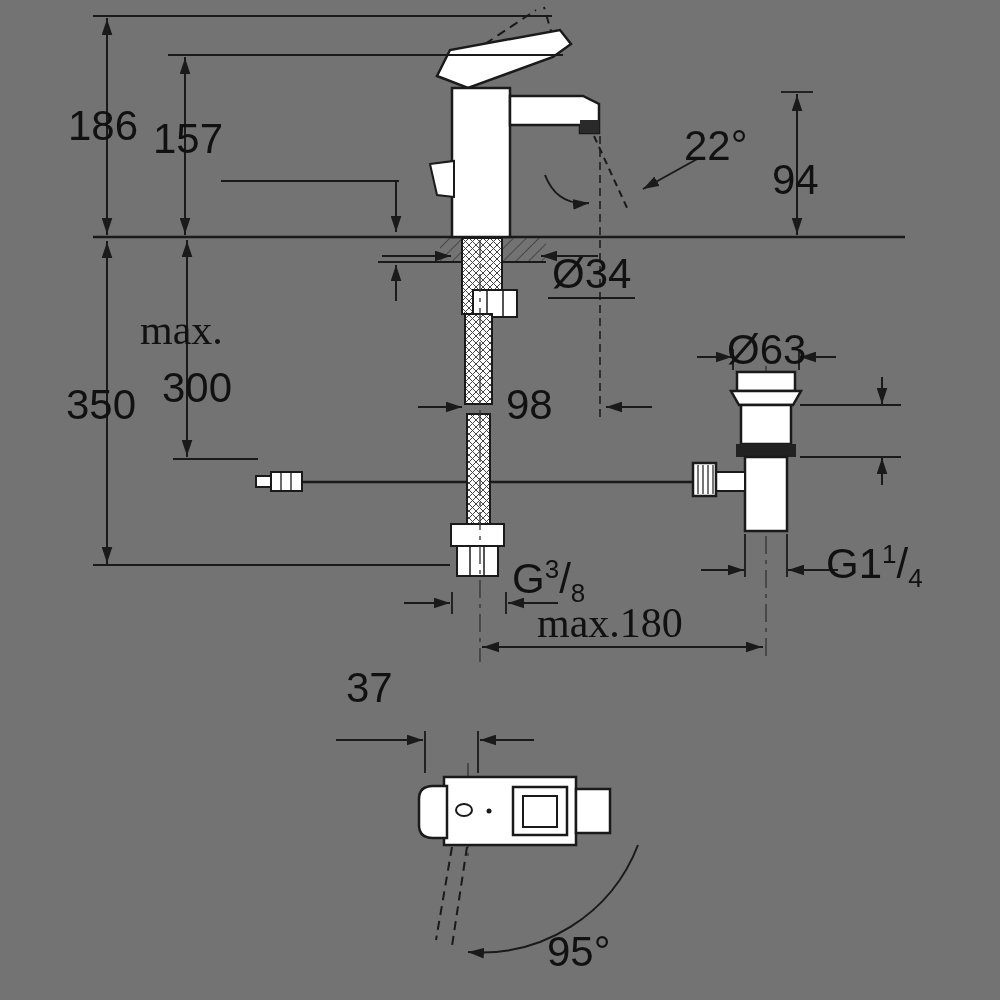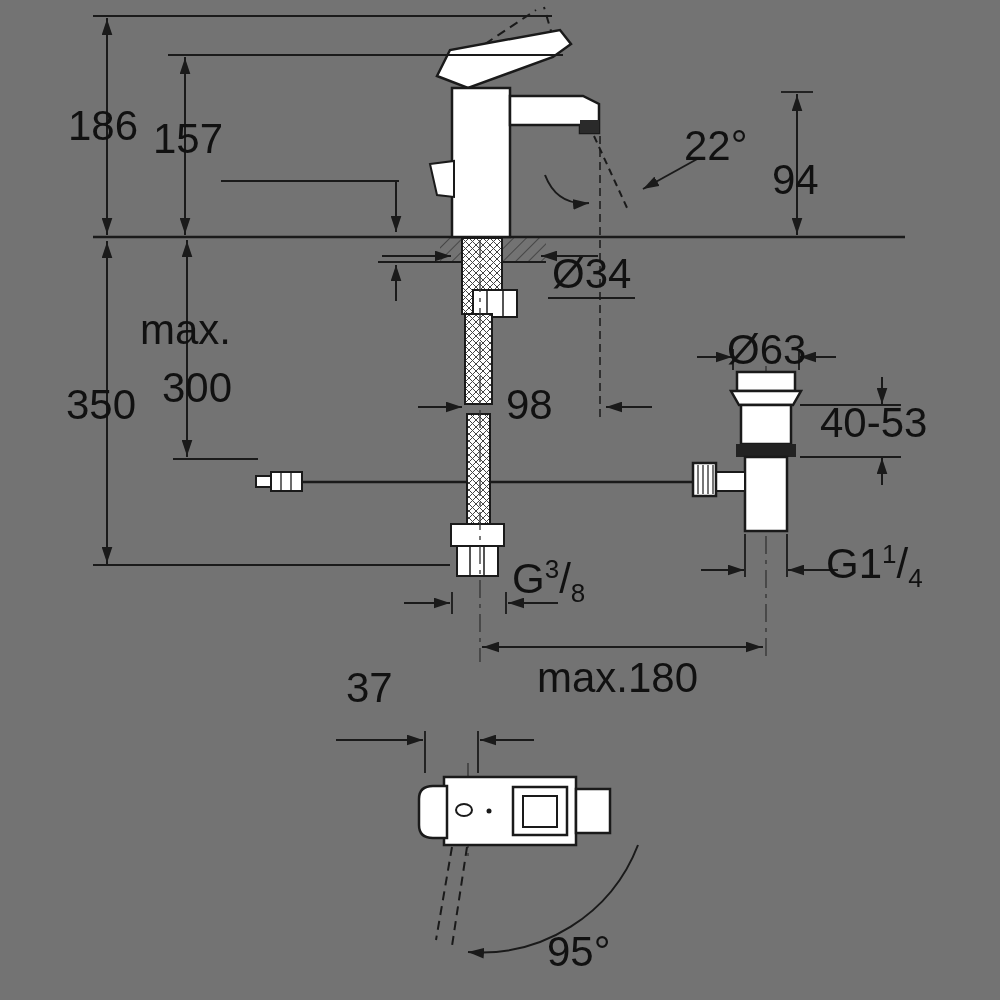--- a/index.html
+++ b/index.html
@@ -192,25 +192,24 @@
     <line x1="336" y1="740" x2="423" y2="740" stroke-width="2" marker-end="url(#arr)"></line>
     <line x1="534" y1="740" x2="480" y2="740" stroke-width="2" marker-end="url(#arr)"></line>
   </g>
 </svg>
 
 <div class="dim-label" style="left:68px; top:104px;">186</div>
 <div class="dim-label" style="left:153px; top:117px;">157</div>
 <div class="dim-label" style="left:684px; top:124px;">22°</div>
 <div class="dim-label" style="left:772px; top:158px;">94</div>
 <div class="dim-label" style="left:552px; top:252px;">Ø34</div>
-<div class="dim-label" style="left:140px; top:308px;">max.</div>
+<div class="dim-label" style="left:140px; top:308px;font-family:Liberation Serif, serif;">max.</div>
 <div class="dim-label" style="left:162px; top:366px;">300</div>
 <div class="dim-label" style="left:66px; top:383px;">350</div>
 <div class="dim-label" style="left:506px; top:383px;">98</div>
 <div class="dim-label" style="left:727px; top:328px;">Ø63</div>
-<div class="dim-label" style="left:820px; top:401px;">40-53</div>
 <div class="dim-label" style="left:826px; top:541px;"><span>G1</span><span class="frac-sup">1</span><span>/</span><span class="frac-sub">4</span></div>
 <div class="dim-label" style="left:512px; top:556px;"><span>G</span><span class="frac-sup">3</span><span>/</span><span class="frac-sub">8</span></div>
-<div class="dim-label" style="left:537px; top:656px;">max.180</div>
+<div class="dim-label" style="left:537px; top:601px;font-family:Liberation Serif, serif;">max.180</div>
 <div class="dim-label" style="left:346px; top:666px;">37</div>
 <div class="dim-label" style="left:547px; top:930px;">95°</div>
 
 </div>
 
 </body></html>

